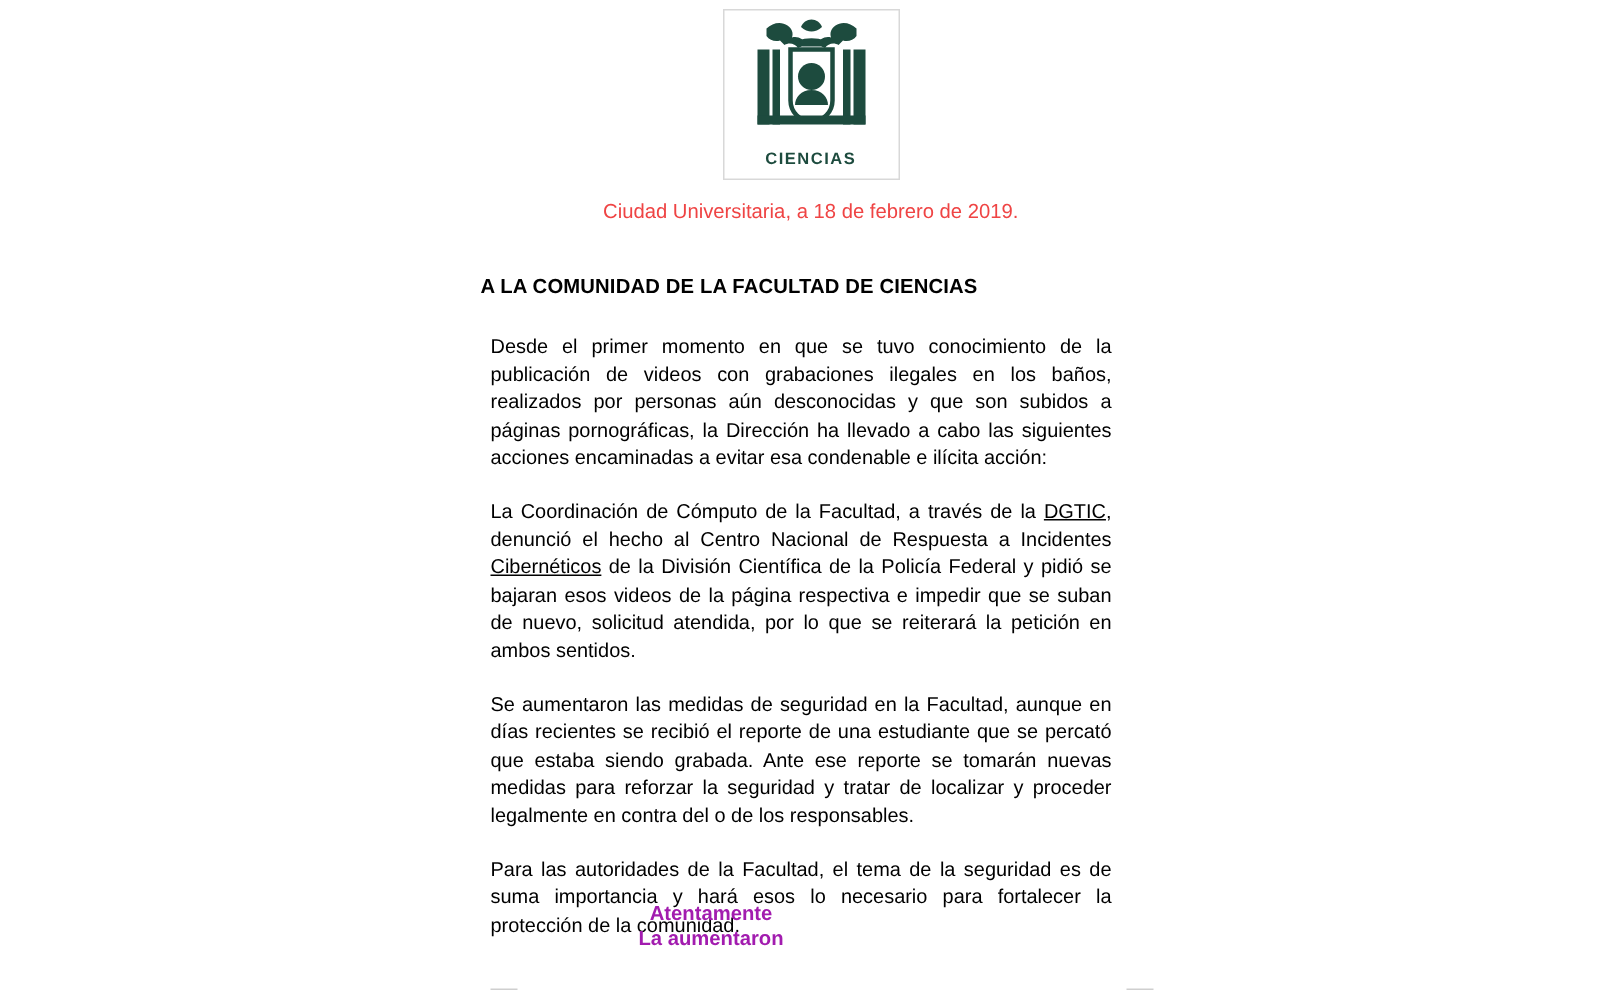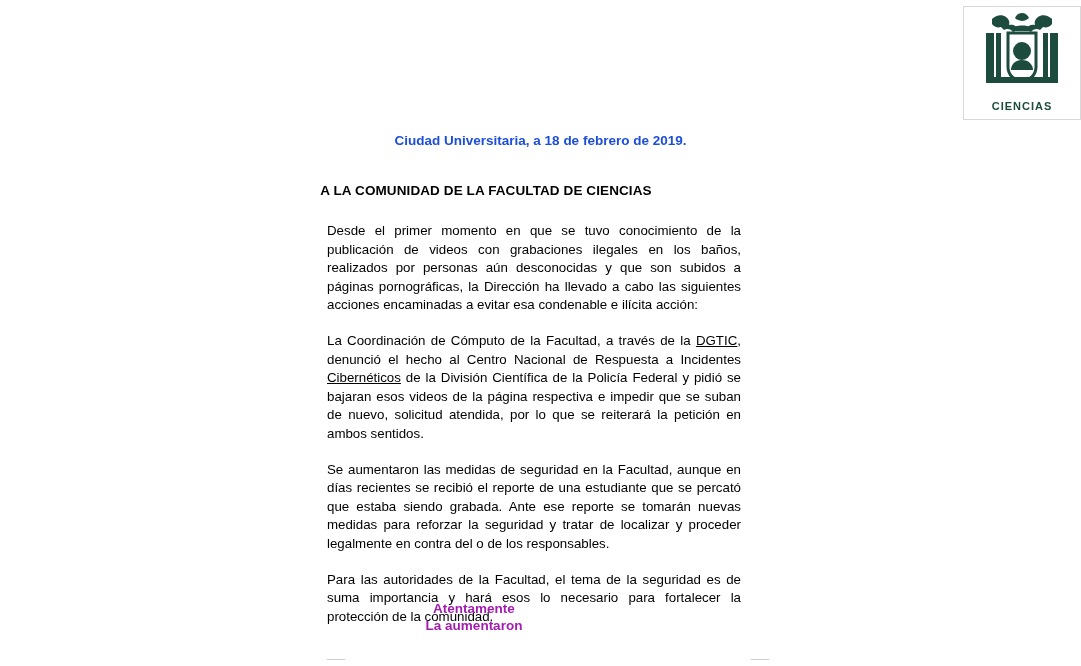--- a/index.html
+++ b/index.html
@@ -20,21 +20,21 @@
     height: 666px;
     position: relative;
     background: #ffffff;
   }
   .logo-wrap {
     position: absolute;
     top: 6px;
     left: 0;
     width: 1081px;
     display: flex;
-    justify-content: flex-end;
+    justify-content: center;
   }
   .logo-box {
     width: 118px;
     height: 114px;
     border: 1px solid #d8d8d8;
     box-sizing: border-box;
     display: flex;
     flex-direction: column;
     align-items: center;
     justify-content: flex-start;
@@ -52,22 +52,22 @@
     margin-top: 1px;
     font-family: "Liberation Sans", sans-serif;
   }
   .date-line {
     position: absolute;
     top: 133px;
     left: 0;
     width: 1081px;
     text-align: center;
     font-size: 13.5px;
-    font-weight: bold;
-    color: #1d4ed8;
+    font-weight: normal;
+    color: #ef4444;
   }
   .salutation {
     position: absolute;
     top: 183px;
     left: 0;
     width: 972px;
     text-align: center;
     font-size: 13.5px;
     font-weight: bold;
     color: #000;

